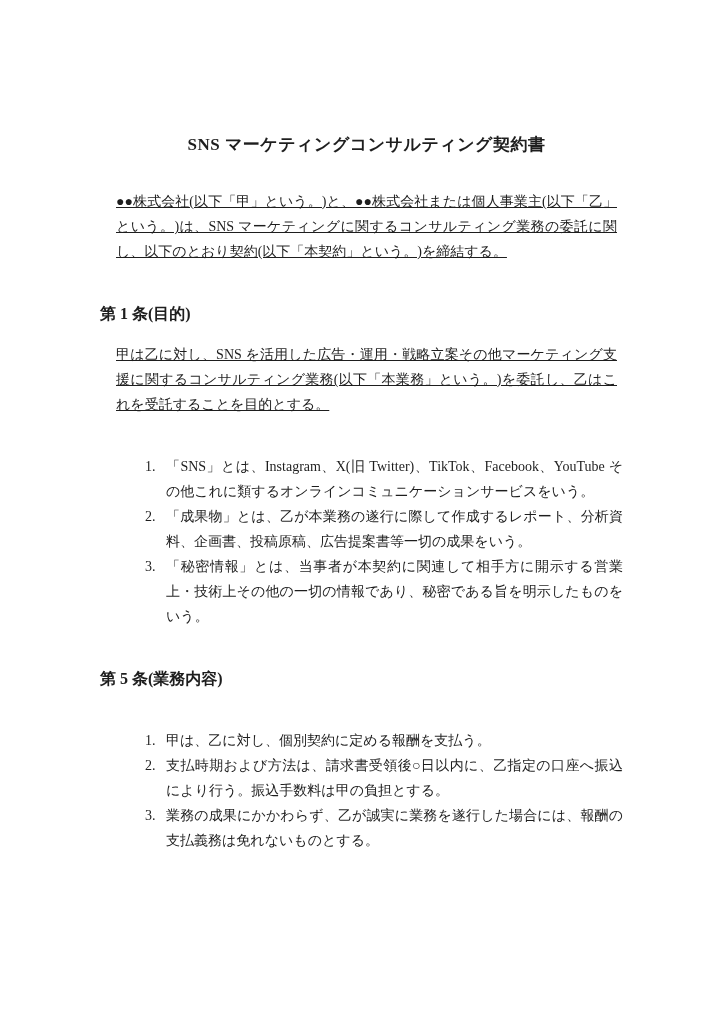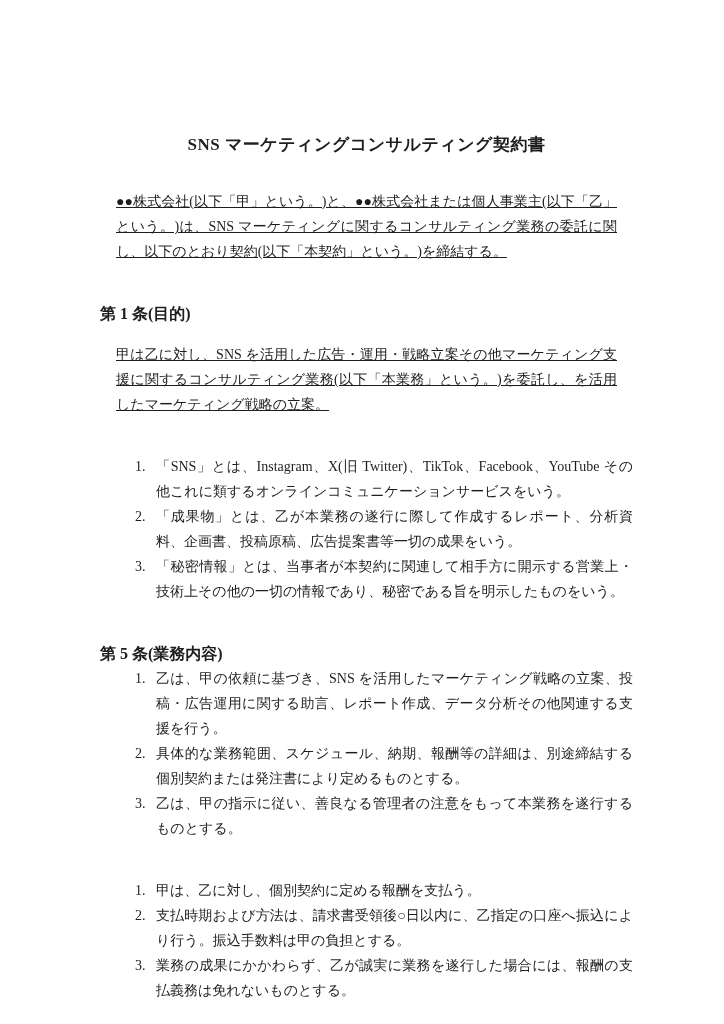--- a/index.html
+++ b/index.html
@@ -27,57 +27,52 @@
   }
   .para { margin: 16px; text-decoration: underline; }
   .article { margin-top: 37px; }
   .article-heading {
     font-size: 16px;
     font-weight: 700;
     line-height: 25px;
     margin: 0;
   }
   ol.clause-list {
-    margin: 0;
+    margin: 10px;
     padding-left: 49px;
     list-style: decimal;
   }
   ol.clause-list li {
     padding-left: 7px;
   }
 </style>
 </head>
 <body>
 
 <div class="page">
 
   <h1 class="doc-title">SNS マーケティングコンサルティング契約書</h1>
 
   <p class="para">●●株式会社(以下「甲」という。)と、●●株式会社または個人事業主(以下「乙」という。)は、SNS マーケティングに関するコンサルティング業務の委託に関し、以下のとおり契約(以下「本契約」という。)を締結する。</p>
 
   <section class="article">
     <h2 class="article-heading">第 1 条(目的)</h2>
-    <p class="para">甲は乙に対し、SNS を活用した広告・運用・戦略立案その他マーケティング支援に関するコンサルティング業務(以下「本業務」という。)を委託し、を活用したマーケティング戦略の立案。</p>
+    <p class="para">甲は乙に対し、SNS を活用した広告・運用・戦略立案その他マーケティング支援に関するコンサルティング業務(以下「本業務」という。)を委託し、乙はこれを受託することを目的とする。</p>
   </section>
 
   <section class="article">
     <ol class="clause-list">
       <li>「SNS」とは、Instagram、X(旧 Twitter)、TikTok、Facebook、YouTube その他これに類するオンラインコミュニケーションサービスをいう。</li>
       <li>「成果物」とは、乙が本業務の遂行に際して作成するレポート、分析資料、企画書、投稿原稿、広告提案書等一切の成果をいう。</li>
       <li>「秘密情報」とは、当事者が本契約に関連して相手方に開示する営業上・技術上その他の一切の情報であり、秘密である旨を明示したものをいう。</li>
     </ol>
   </section>
 
   <section class="article">
     <h2 class="article-heading">第 5 条(業務内容)</h2>
-    <ol class="clause-list">
-      <li>乙は、甲の依頼に基づき、SNS を活用したマーケティング戦略の立案、投稿・広告運用に関する助言、レポート作成、データ分析その他関連する支援を行う。</li>
-      <li>具体的な業務範囲、スケジュール、納期、報酬等の詳細は、別途締結する個別契約または発注書により定めるものとする。</li>
-      <li>乙は、甲の指示に従い、善良なる管理者の注意をもって本業務を遂行するものとする。</li>
-    </ol>
   </section>
 
   <section class="article">
     <ol class="clause-list">
       <li>甲は、乙に対し、個別契約に定める報酬を支払う。</li>
       <li>支払時期および方法は、請求書受領後○日以内に、乙指定の口座へ振込により行う。振込手数料は甲の負担とする。</li>
       <li>業務の成果にかかわらず、乙が誠実に業務を遂行した場合には、報酬の支払義務は免れないものとする。</li>
     </ol>
   </section>
 

